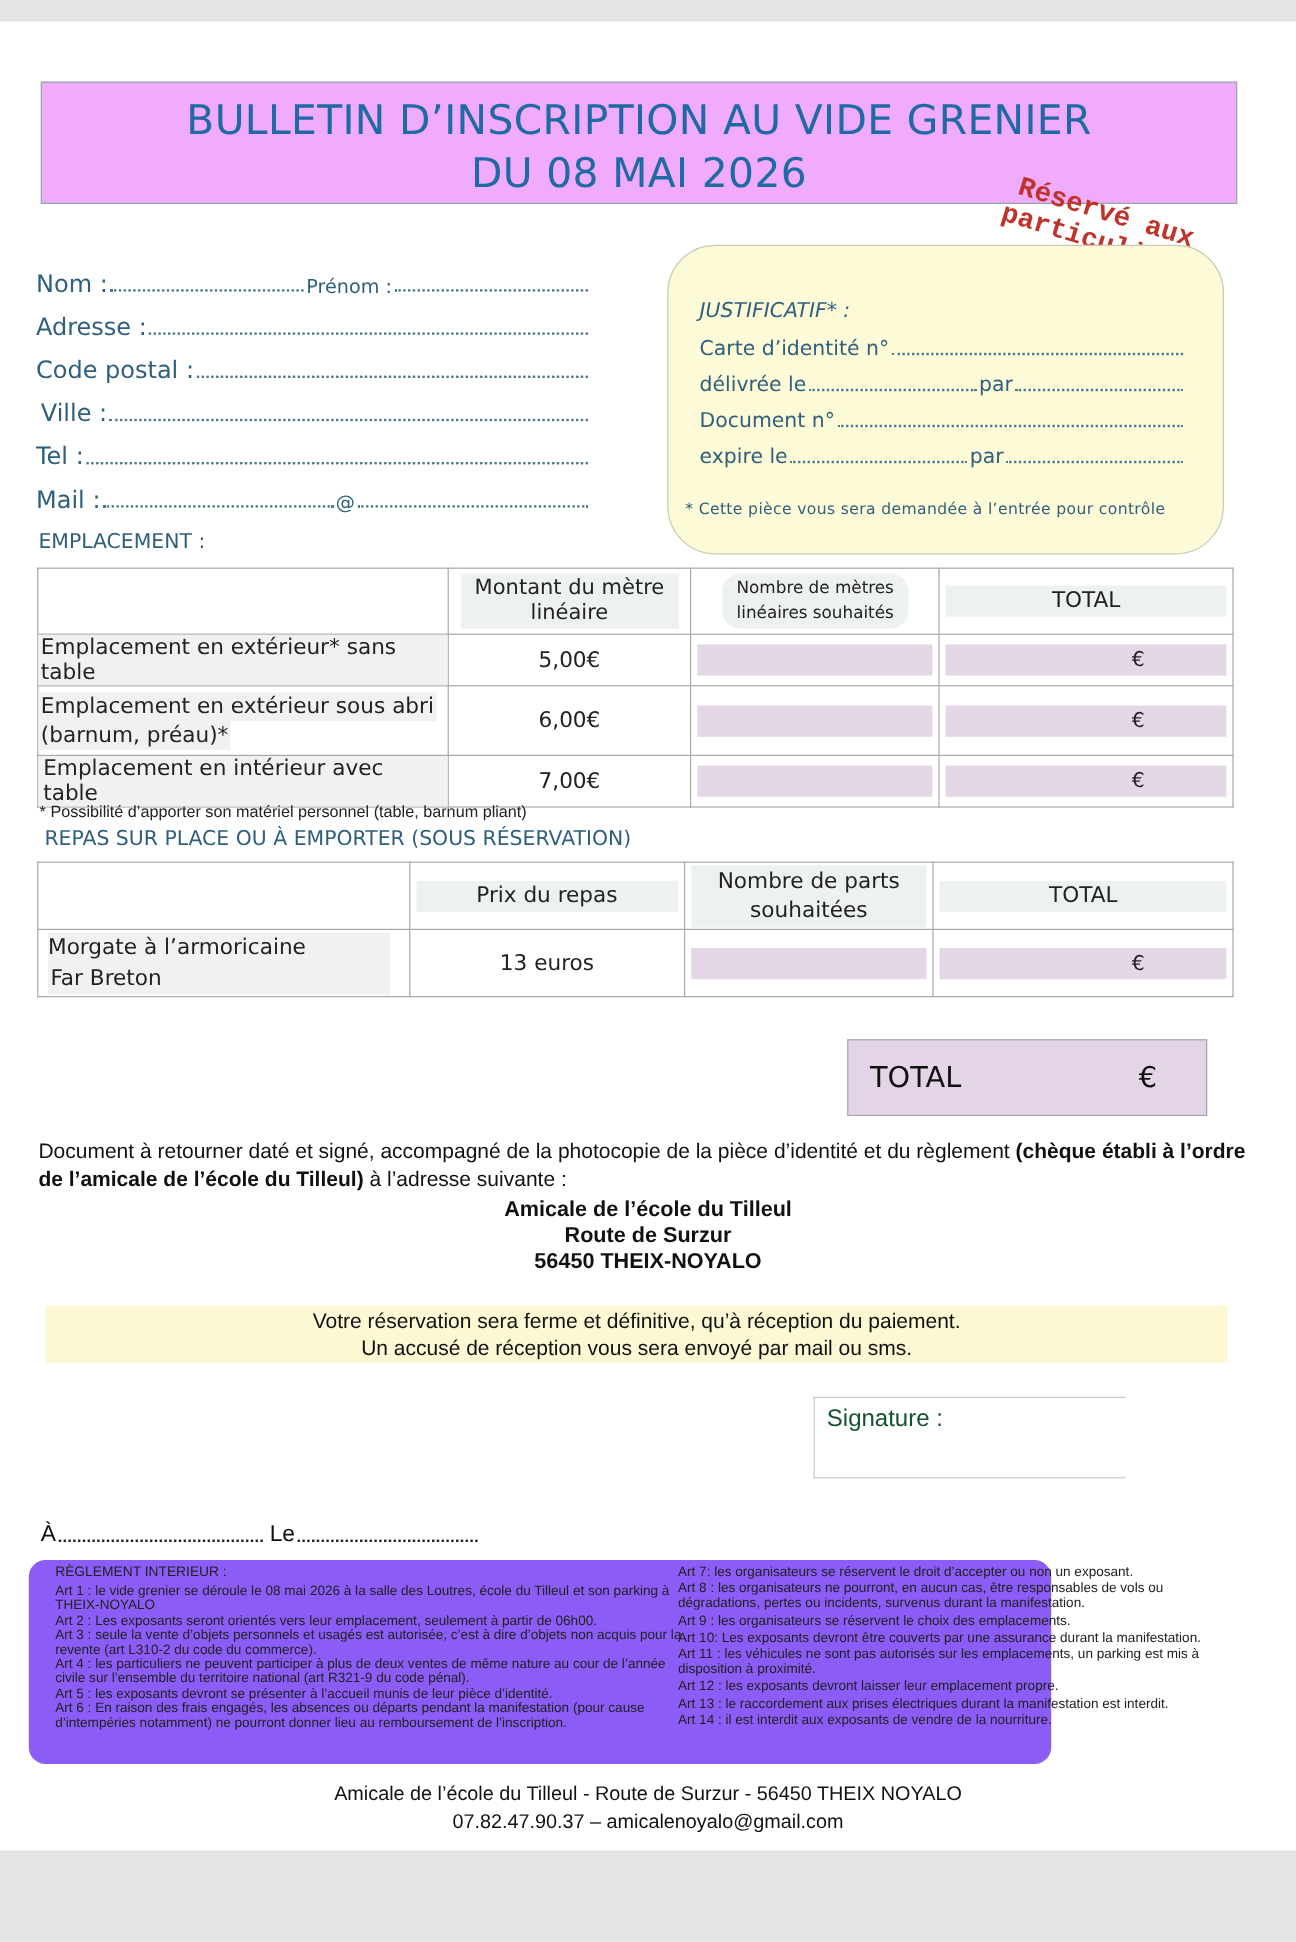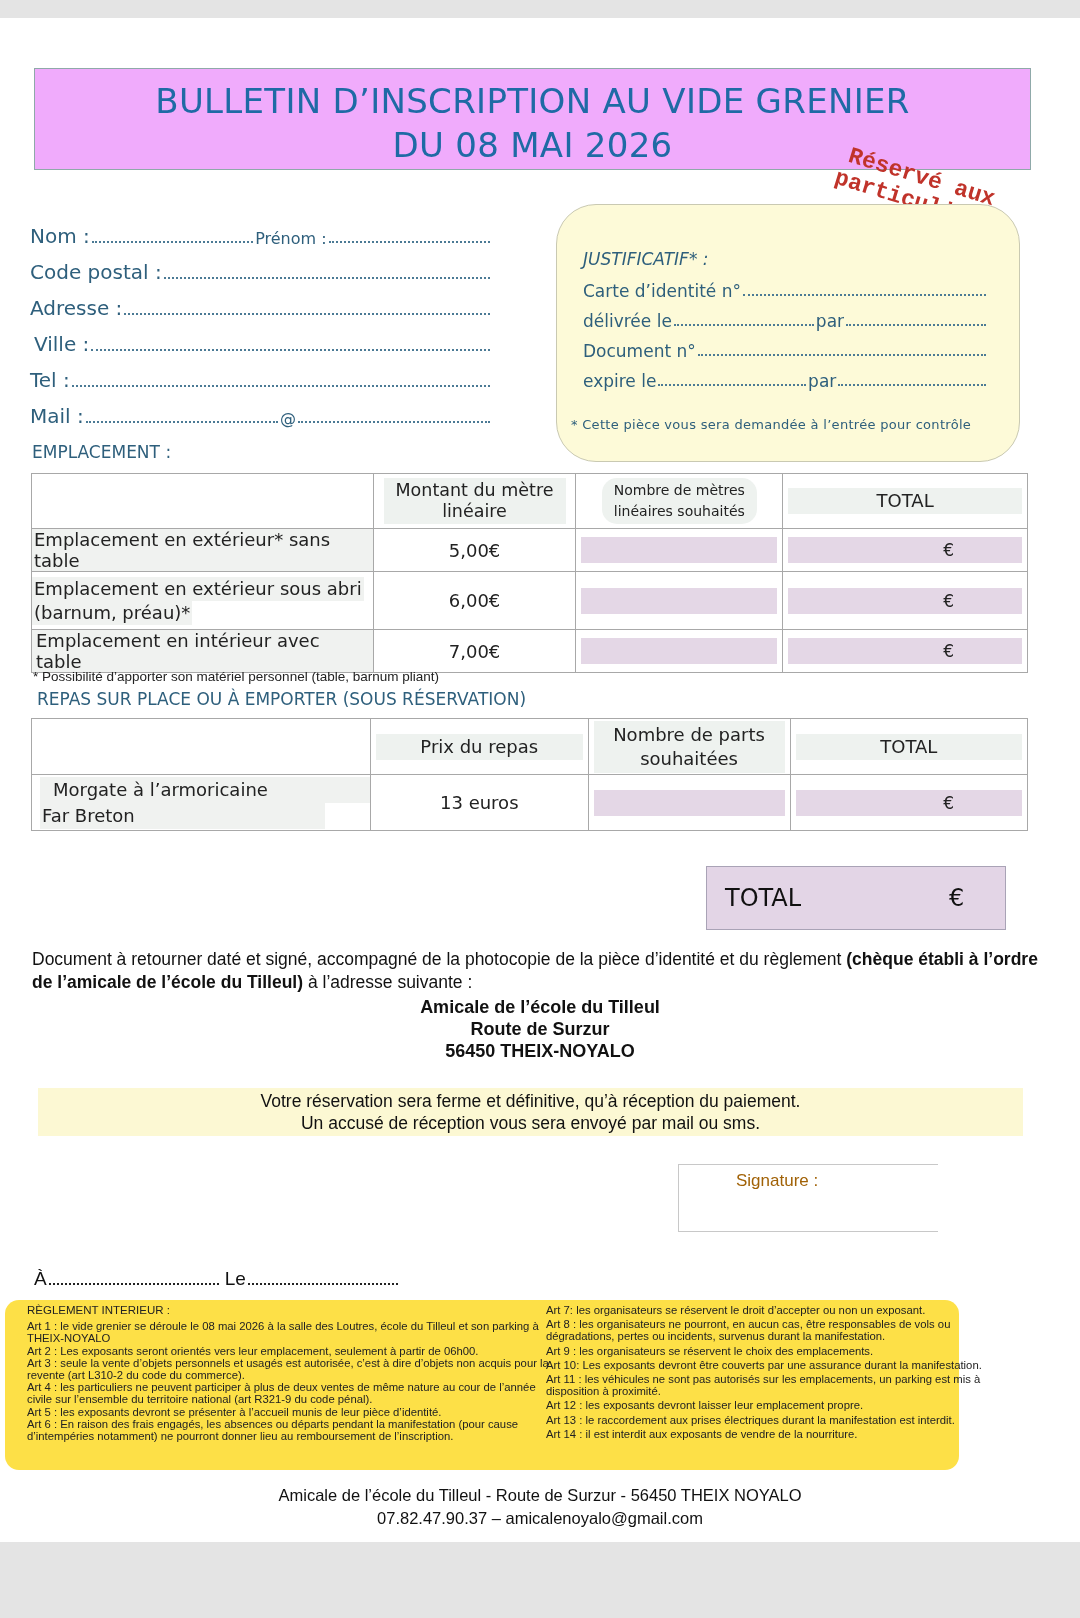--- a/index.html
+++ b/index.html
@@ -55,27 +55,27 @@
   
   .instr { position: absolute; left: 32px; top: 930px; width: 1020px; font-size: 17.5px; line-height: 23px; color: #111; }
   .instr b { font-weight: bold; }
   .address { position: absolute; left: 0; width: 1080px; top: 978px; text-align: center; font-weight: bold; font-size: 18px; line-height: 22px; color: #111; }
 
   .notice { position: absolute; left: 38px; top: 1070px; width: 985px; height: 48px; background: #fcf8d3; text-align: center;
     font-size: 17.5px; line-height: 22px; color: #111; padding-top: 2px; }
 
   .signature { position: absolute; left: 678px; top: 1146px; width: 260px; height: 68px; border-left: 1.5px solid #c8c8c8;
     border-top: 1.5px solid #c8c8c8; border-bottom: 1.5px solid #c8c8c8; }
-  .signature span { position: absolute; left: 10px; top: 6px; font-size: 17px; color: #a16207; margin-left: 47px; }
+  .signature span { position: absolute; left: 10px; top: 6px; font-size: 20px; color: #14532d; }
 
   .place-date { position: absolute; left: 34px; top: 1250px; width: 380px; display: flex; align-items: flex-end; font-size: 19px; color: #111; }
   .place-date .dots { border-bottom: 2px dotted #222; margin: 0 2px 5px 2px; height: 1px; }
 
   
-  .rules { position: absolute; left: 5px; top: 1282px; width: 954px; height: 170px; background: #fde047; border-radius: 14px; }
+  .rules { position: absolute; left: 24px; top: 1282px; width: 852px; height: 170px; background: #8b5cf6; border-radius: 14px; }
   .rules .col { position: absolute; top: 4px; font-size: 11.3px; line-height: 12.2px; color: #222; font-family: "Liberation Sans", sans-serif; }
   .rules .col.left { left: 22px; width: 522px; }
   .rules .col.right { left: 541px; width: 440px; }
   .rules .rt { font-size: 11.5px; margin-bottom: 4px; }
   .rules p { margin: 0; }
   .rules .col.right p { margin-bottom: 2px; }
 
   .footer { position: absolute; left: 0; width: 1080px; top: 1466px; text-align: center; font-size: 16.5px; line-height: 23px; color: #111; }
 </style>
 </head>
@@ -94,25 +94,25 @@
   </div>
 
   <div class="fields">
     <div class="field-row">
       <span class="lbl">Nom :</span>
       <span class="dots"></span>
       <span class="mid">Prénom :</span>
       <span class="dots"></span>
     </div>
     <div class="field-row">
+      <span class="lbl">Adresse :</span>
+      <span class="dots"></span>
+    </div>
+    <div class="field-row">
       <span class="lbl">Code postal :</span>
-      <span class="dots"></span>
-    </div>
-    <div class="field-row">
-      <span class="lbl">Adresse :</span>
       <span class="dots"></span>
     </div>
     <div class="field-row" style="padding-left:4px">
       <span class="lbl">Ville :</span>
       <span class="dots"></span>
     </div>
     <div class="field-row">
       <span class="lbl">Tel :</span>
       <span class="dots"></span>
     </div>
@@ -235,21 +235,21 @@
           <span>Nombre de parts</span><br>
           <span>souhaitées</span>
         </span>
       </td>
       <td class="cell-center">
         <span class="hdr-shade" style="display:block; margin:0 5px;">TOTAL</span>
       </td>
     </tr>
     <tr style="height:56px">
       <td style="padding-left:8px; line-height:26px;">
-        <span class="row-label" style="display:block; width:330px; padding-left:13px;">Morgate à l’armoricaine</span>
+        <span class="row-label" style="display:block; width:285px; padding-left:0;">Morgate à l’armoricaine</span>
         <span class="row-label" style="display:block; width:285px; padding-left:2px;">Far Breton</span>
       </td>
       <td class="cell-center">13 euros</td>
       <td>
             <div class="fill empty"></div>
           </td>
       <td>
             <div class="fill">€</div>
           </td>
     </tr>

